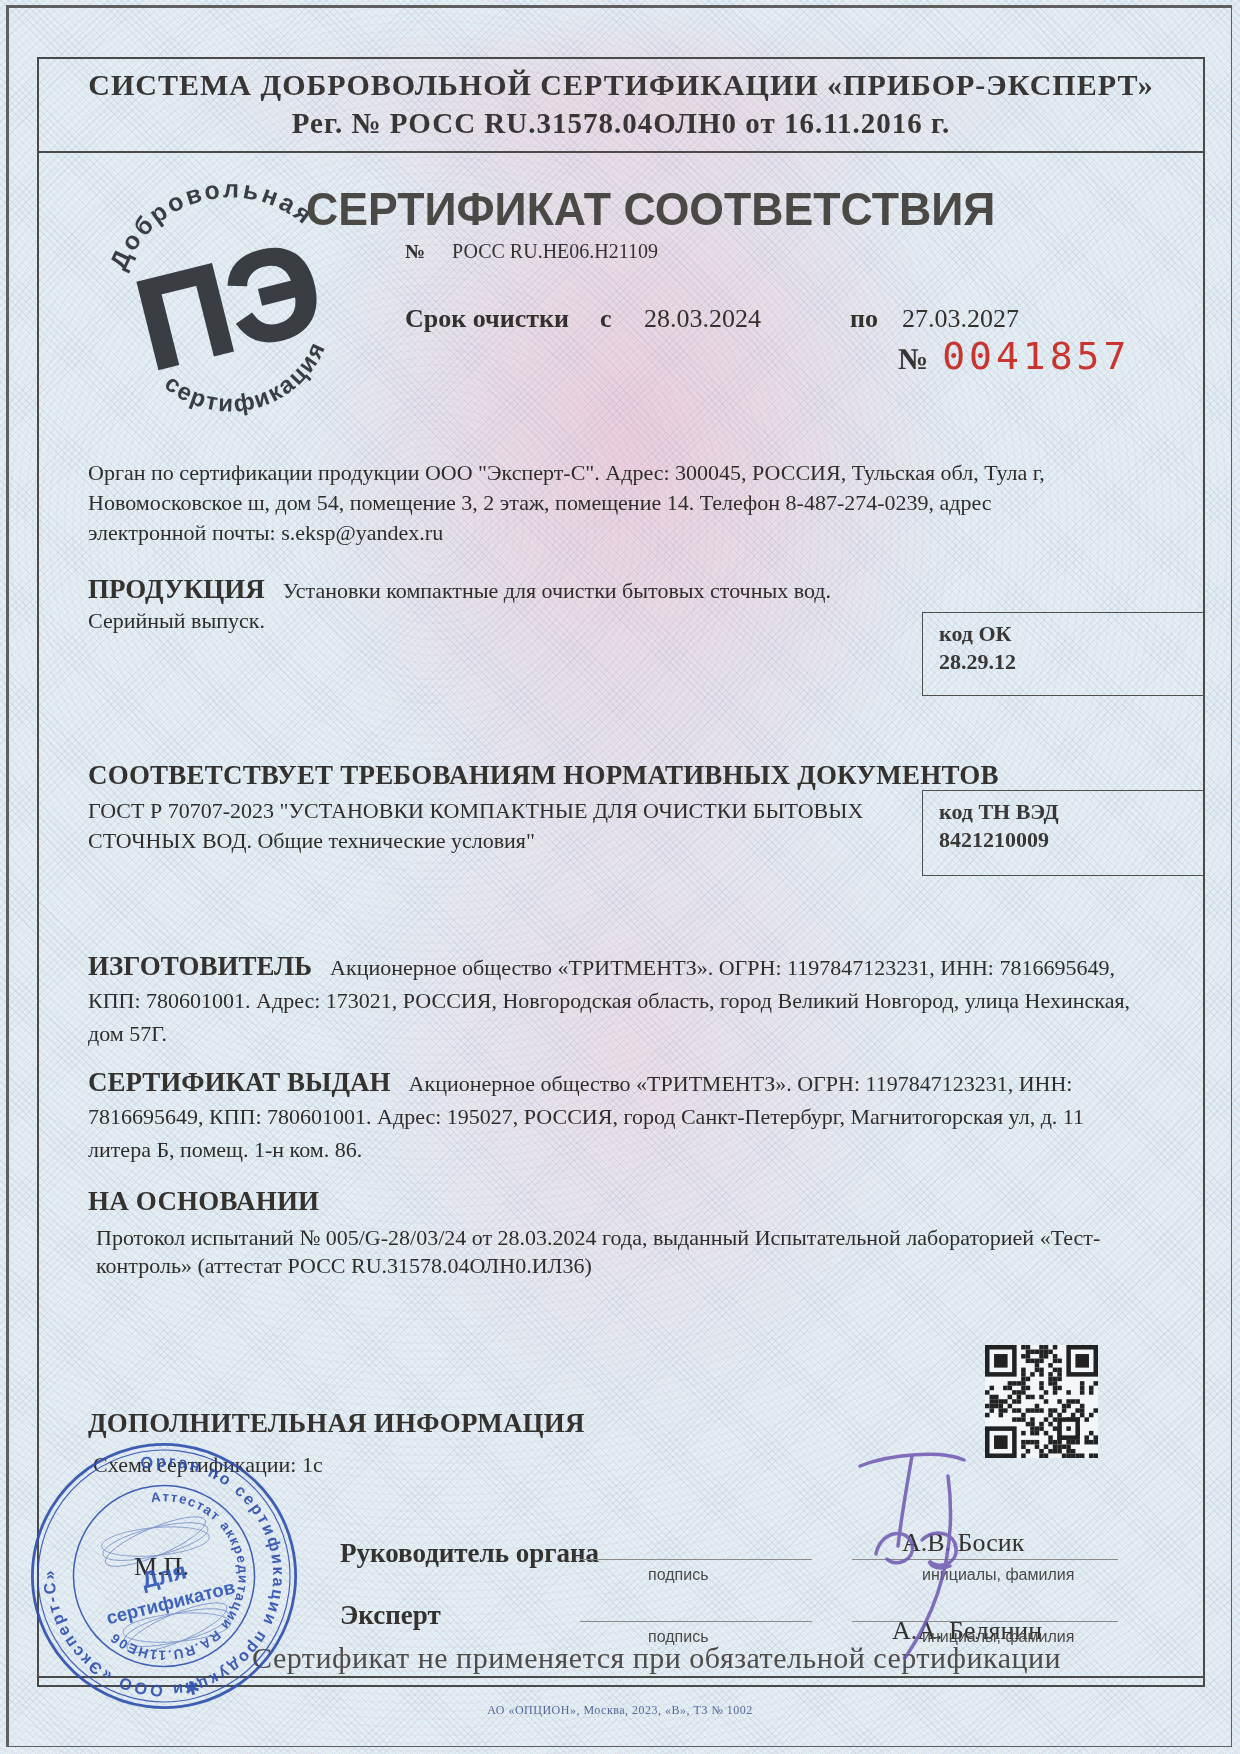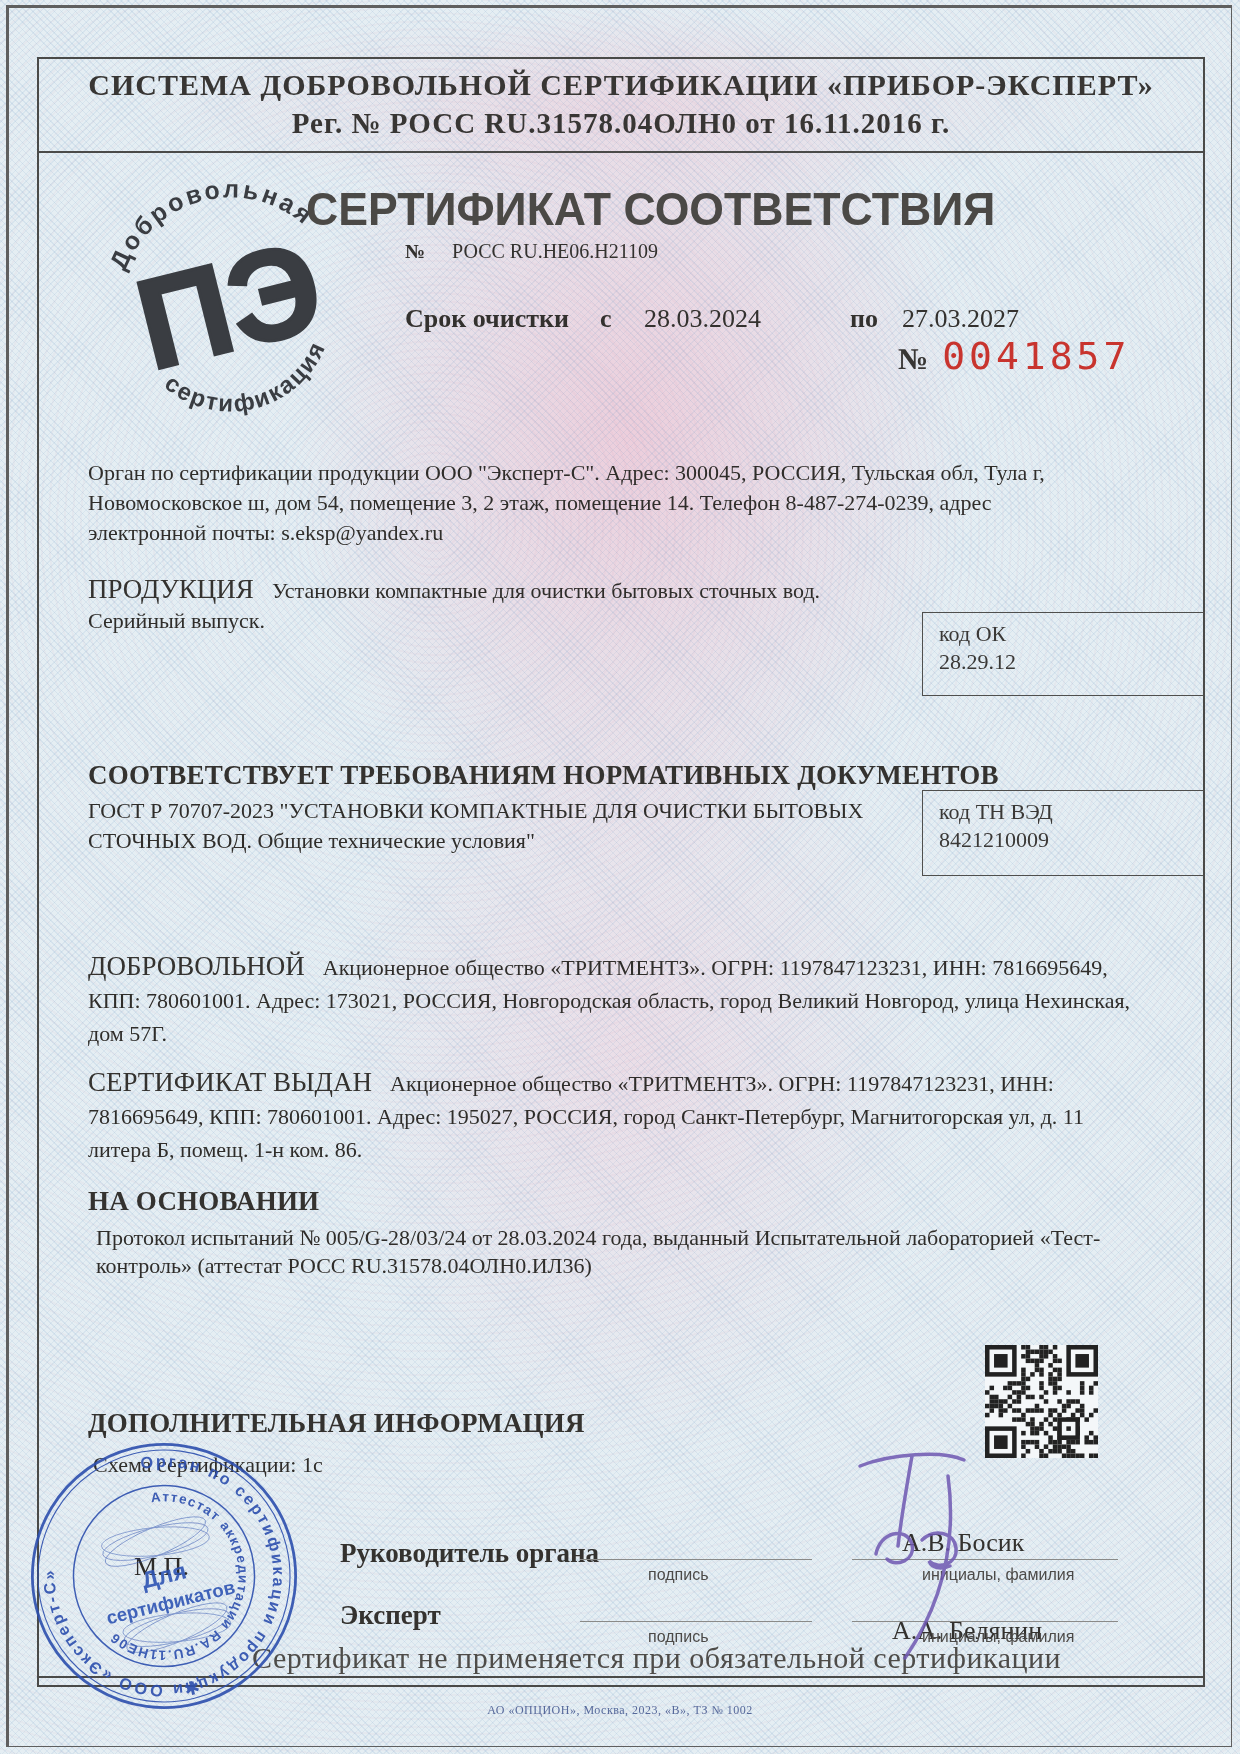--- a/index.html
+++ b/index.html
@@ -37,24 +37,24 @@
   .numrow .lbl{font-weight:bold;margin-right:22px;}
   .vrow{top:304px;font-size:26px;color:#33312e;}
   .b{font-weight:bold;}
   .form-num{left:898px;top:334px;display:flex;align-items:baseline;gap:14px;}
   .form-num .nl{font-size:30px;font-weight:bold;color:#383634;}
   .form-num .nv{font-family:"DejaVu Sans Mono",monospace;font-size:38px;font-weight:normal;
                 color:#c8342e;letter-spacing:4px;}
 
   .sec-h{font-weight:bold;font-size:27px;color:#34322f;letter-spacing:.2px;}
   .body-txt{font-size:22px;line-height:30px;color:#2f2d2a;}
-  .inline-h{font-weight:normal;font-size:27px;margin-right:18px;color:#34322f;}
+  .inline-h{font-weight:bold;font-size:27px;margin-right:18px;color:#34322f;}
 
   .codebox{left:922px;width:283px;border:1.5px solid #4f4f4d;border-right:none;
-           font-size:22px;color:#3a3836;padding:8px 0 10px 16px;box-sizing:border-box;}
+           font-size:22px;color:#3a3836;padding:8px 0 10px 16px;box-sizing:border-box;font-weight:bold;}
   .codebox .cv{margin-top:2px;}
 
   .qr{left:985px;top:1345px;width:113px;height:113px;}
 
   .stamp{left:24px;top:1436px;width:280px;height:280px;opacity:.9;z-index:4;}
   .mp{left:134px;top:1552px;font-size:26px;color:#2c2a28;z-index:3;}
 
   .sig-role{left:340px;font-weight:bold;font-size:27px;color:#34322f;}
   .sig-line{border-bottom:1.5px solid #8a8a88;height:0;}
   .cap{font-family:"Liberation Sans","DejaVu Sans",sans-serif;font-size:16px;color:#4c4a48;}
@@ -120,21 +120,21 @@
   </div>
 
   <div class="sec-h" style="left:88px;top:760px">СООТВЕТСТВУЕТ ТРЕБОВАНИЯМ НОРМАТИВНЫХ ДОКУМЕНТОВ</div>
   <div class="body-txt" style="left:88px;top:796px;width:790px">ГОСТ Р 70707-2023 "УСТАНОВКИ КОМПАКТНЫЕ ДЛЯ ОЧИСТКИ БЫТОВЫХ СТОЧНЫХ ВОД. Общие технические условия"</div>
   <div class="codebox" style="top:790px;height:86px">
     <div>код ТН ВЭД</div>
     <div class="cv">8421210009</div>
   </div>
 
   <div class="body-txt" style="left:88px;top:950px;width:1045px;line-height:33px">
-    <span class="inline-h">ДОБРОВОЛЬНОЙ</span><span>Акционерное общество «ТРИТМЕНТЗ». ОГРН: 1197847123231, ИНН: 7816695649, КПП: 780601001. Адрес: 173021, РОССИЯ, Новгородская область,  город Великий Новгород, улица Нехинская, дом 57Г.</span>
+    <span class="inline-h">ИЗГОТОВИТЕЛЬ</span><span>Акционерное общество «ТРИТМЕНТЗ». ОГРН: 1197847123231, ИНН: 7816695649, КПП: 780601001. Адрес: 173021, РОССИЯ, Новгородская область,  город Великий Новгород, улица Нехинская, дом 57Г.</span>
   </div>
 
   <div class="body-txt" style="left:88px;top:1066px;width:1040px;line-height:33px">
     <span class="inline-h">СЕРТИФИКАТ ВЫДАН</span><span>Акционерное общество «ТРИТМЕНТЗ». ОГРН: 1197847123231, ИНН: 7816695649, КПП: 780601001. Адрес: 195027, РОССИЯ, город Санкт-Петербург, Магнитогорская ул, д. 11 литера Б, помещ. 1-н ком. 86.</span>
   </div>
 
   <div class="sec-h" style="left:88px;top:1186px">НА ОСНОВАНИИ</div>
   <div class="body-txt" style="left:96px;top:1224px;width:1015px;line-height:28px">Протокол испытаний № 005/G-28/03/24 от 28.03.2024 года, выданный Испытательной лабораторией «Тест-контроль» (аттестат РОСС RU.31578.04ОЛН0.ИЛ36)</div>
 
   <svg id="qr-svg" class="qr" viewBox="0 0 113 113">

